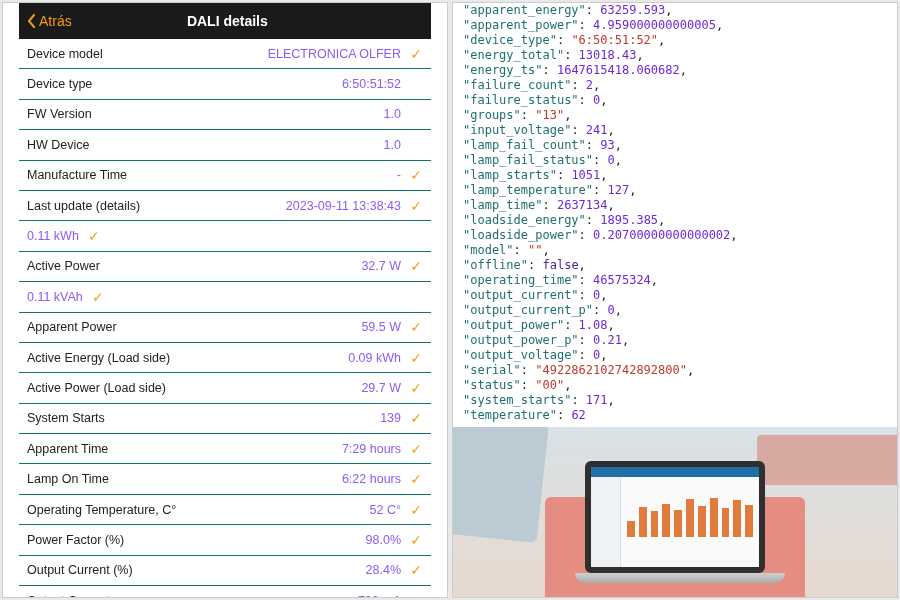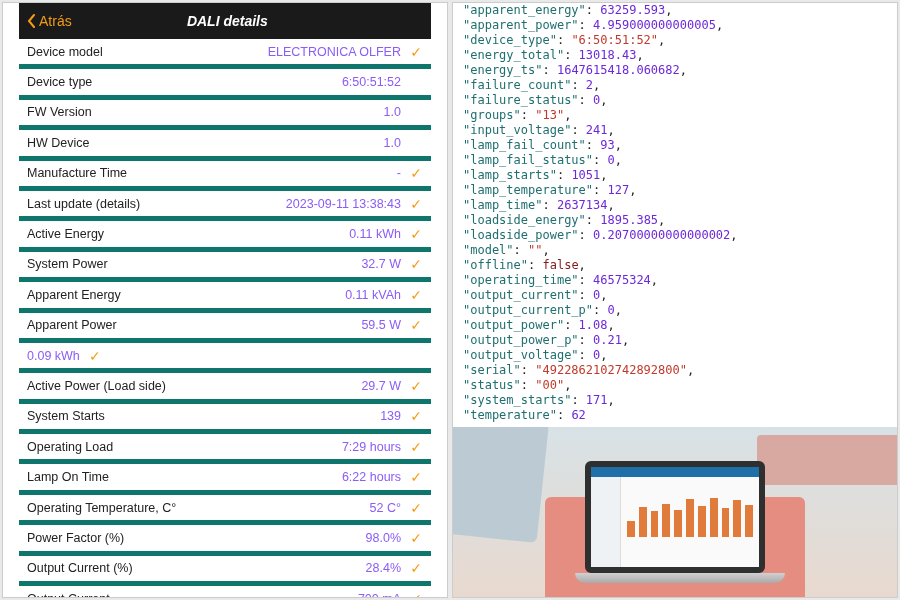--- a/index.html
+++ b/index.html
@@ -42,28 +42,27 @@
     align-items: center;
     font-size: 14px;
     cursor: pointer;
   }
   .back svg { margin-right: 2px; }
   .title {
     flex: 1;
     text-align: center;
     font-weight: 600;
     margin-left: -40px; 
-    font-style: italic;
   }
   .list { }
   .row {
     display: flex;
     align-items: center;
     height: 30.4px;
-    border-bottom: 5px solid #0f766e;
+    border-bottom: 1px solid #0f766e;
     padding: 0 8px;
     font-size: 12.5px;
   }
   .row .label { color: #222; flex: 1; }
   .row .value { color: #8b5cf6; text-align: right; }
   .check {
     color: #f39c12;
     margin-left: 8px;
     font-size: 14px;
     line-height: 1;
@@ -83,21 +82,21 @@
     white-space: pre;
     padding: 0 10px;
     flex: 1;
     overflow: hidden;
     color: #222;
   }
   
   .jkey { color: #1f6f6f; }
   .jnum { color: #6d28d9; }
   .jstr { color: #c0392b; }
-  .jbool { color: #7f1d1d; }
+  .jbool { color: #4c1d95; }
   .jcomma { color: #222; }
 
   
   .laptop-scene {
     height: 170px;
     position: relative;
     background: linear-gradient(180deg,#d8e2e6 0%,#e8d9cf 100%);
     overflow: hidden;
   }
   .cube {
@@ -182,55 +181,54 @@
           <span class="label">Manufacture Time</span>
           <span class="value">-</span>
           <span class="check">✓</span>
         </div>
         <div class="row">
           <span class="label">Last update (details)</span>
           <span class="value">2023-09-11 13:38:43</span>
           <span class="check">✓</span>
         </div>
         <div class="row">
-          <span class="label">Active Energy</span>
           <span class="value">0.11 kWh</span>
           <span class="check">✓</span>
         </div>
         <div class="row">
-          <span class="label">System Power</span>
+          <span class="label">Active Power</span>
           <span class="value">32.7 W</span>
           <span class="check">✓</span>
         </div>
         <div class="row">
-          <span class="label">Apparent Energy</span>
           <span class="value">0.11 kVAh</span>
           <span class="check">✓</span>
         </div>
         <div class="row">
           <span class="label">Apparent Power</span>
           <span class="value">59.5 W</span>
           <span class="check">✓</span>
         </div>
         <div class="row">
+          <span class="label">Active Energy (Load side)</span>
           <span class="value">0.09 kWh</span>
           <span class="check">✓</span>
         </div>
         <div class="row">
           <span class="label">Active Power (Load side)</span>
           <span class="value">29.7 W</span>
           <span class="check">✓</span>
         </div>
         <div class="row">
           <span class="label">System Starts</span>
           <span class="value">139</span>
           <span class="check">✓</span>
         </div>
         <div class="row">
-          <span class="label">Operating Load</span>
+          <span class="label">Apparent Time</span>
           <span class="value">7:29 hours</span>
           <span class="check">✓</span>
         </div>
         <div class="row">
           <span class="label">Lamp On Time</span>
           <span class="value">6:22 hours</span>
           <span class="check">✓</span>
         </div>
         <div class="row">
           <span class="label">Operating Temperature, C°</span>

